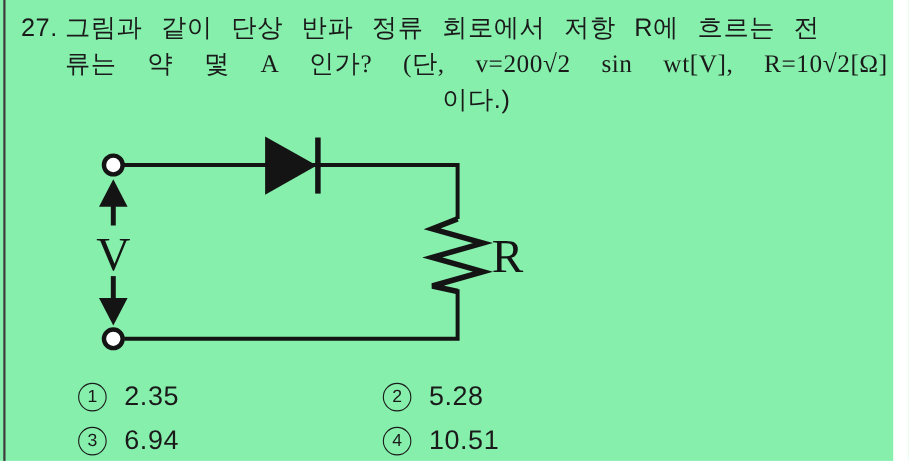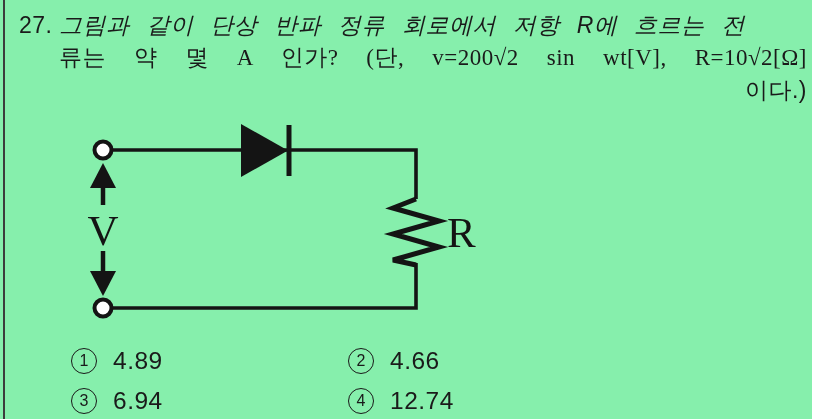--- a/index.html
+++ b/index.html
@@ -40,32 +40,31 @@
     top: 9px;
     font-size: 23px;
     line-height: 32.5px;
     letter-spacing: 0.5px;
   }
   .q-line-1 {
     width: 686px;
     text-align: justify;
     text-align-last: justify;
     white-space: nowrap;
-    font-style: italic;
   }
   .q-line-2 {
     width: 748px;
     text-align: justify;
     text-align-last: justify;
     white-space: nowrap;
     font-family: Liberation Serif, serif;
   }
   .q-line-3 {
     width: 748px;
-    text-align: right;
+    text-align: center;
     white-space: nowrap;
   }
   
   .circuit-svg {
     position: absolute;
     left: 0;
     top: 0;
     width: 826px;
     height: 419px;
   }
@@ -137,28 +136,28 @@
     <polygon points="241,124 241,177 288,150.5" fill="#141414"></polygon>
     <line x1="289" y1="125" x2="289" y2="176" stroke="#141414" stroke-width="5"></line>
 
     <polyline points="416,199 393,208 439,221 393,234 439,247 393,260 416,265" fill="none" stroke="#141414" stroke-width="5" stroke-linejoin="miter"></polyline>
 
     <text x="447" y="247" text-anchor="start" class="circuit-label">R</text>
   </svg>
 
   <div class="choice pos-c1">
     <span class="choice-circle">1</span>
-    <span class="choice-value">4.89</span>
+    <span class="choice-value">2.35</span>
   </div>
   <div class="choice pos-c2">
     <span class="choice-circle">2</span>
-    <span class="choice-value">4.66</span>
+    <span class="choice-value">5.28</span>
   </div>
   <div class="choice pos-c3">
     <span class="choice-circle">3</span>
     <span class="choice-value">6.94</span>
   </div>
   <div class="choice pos-c4">
     <span class="choice-circle">4</span>
-    <span class="choice-value">12.74</span>
+    <span class="choice-value">10.51</span>
   </div>
 
 </div>
 
 </body></html>

